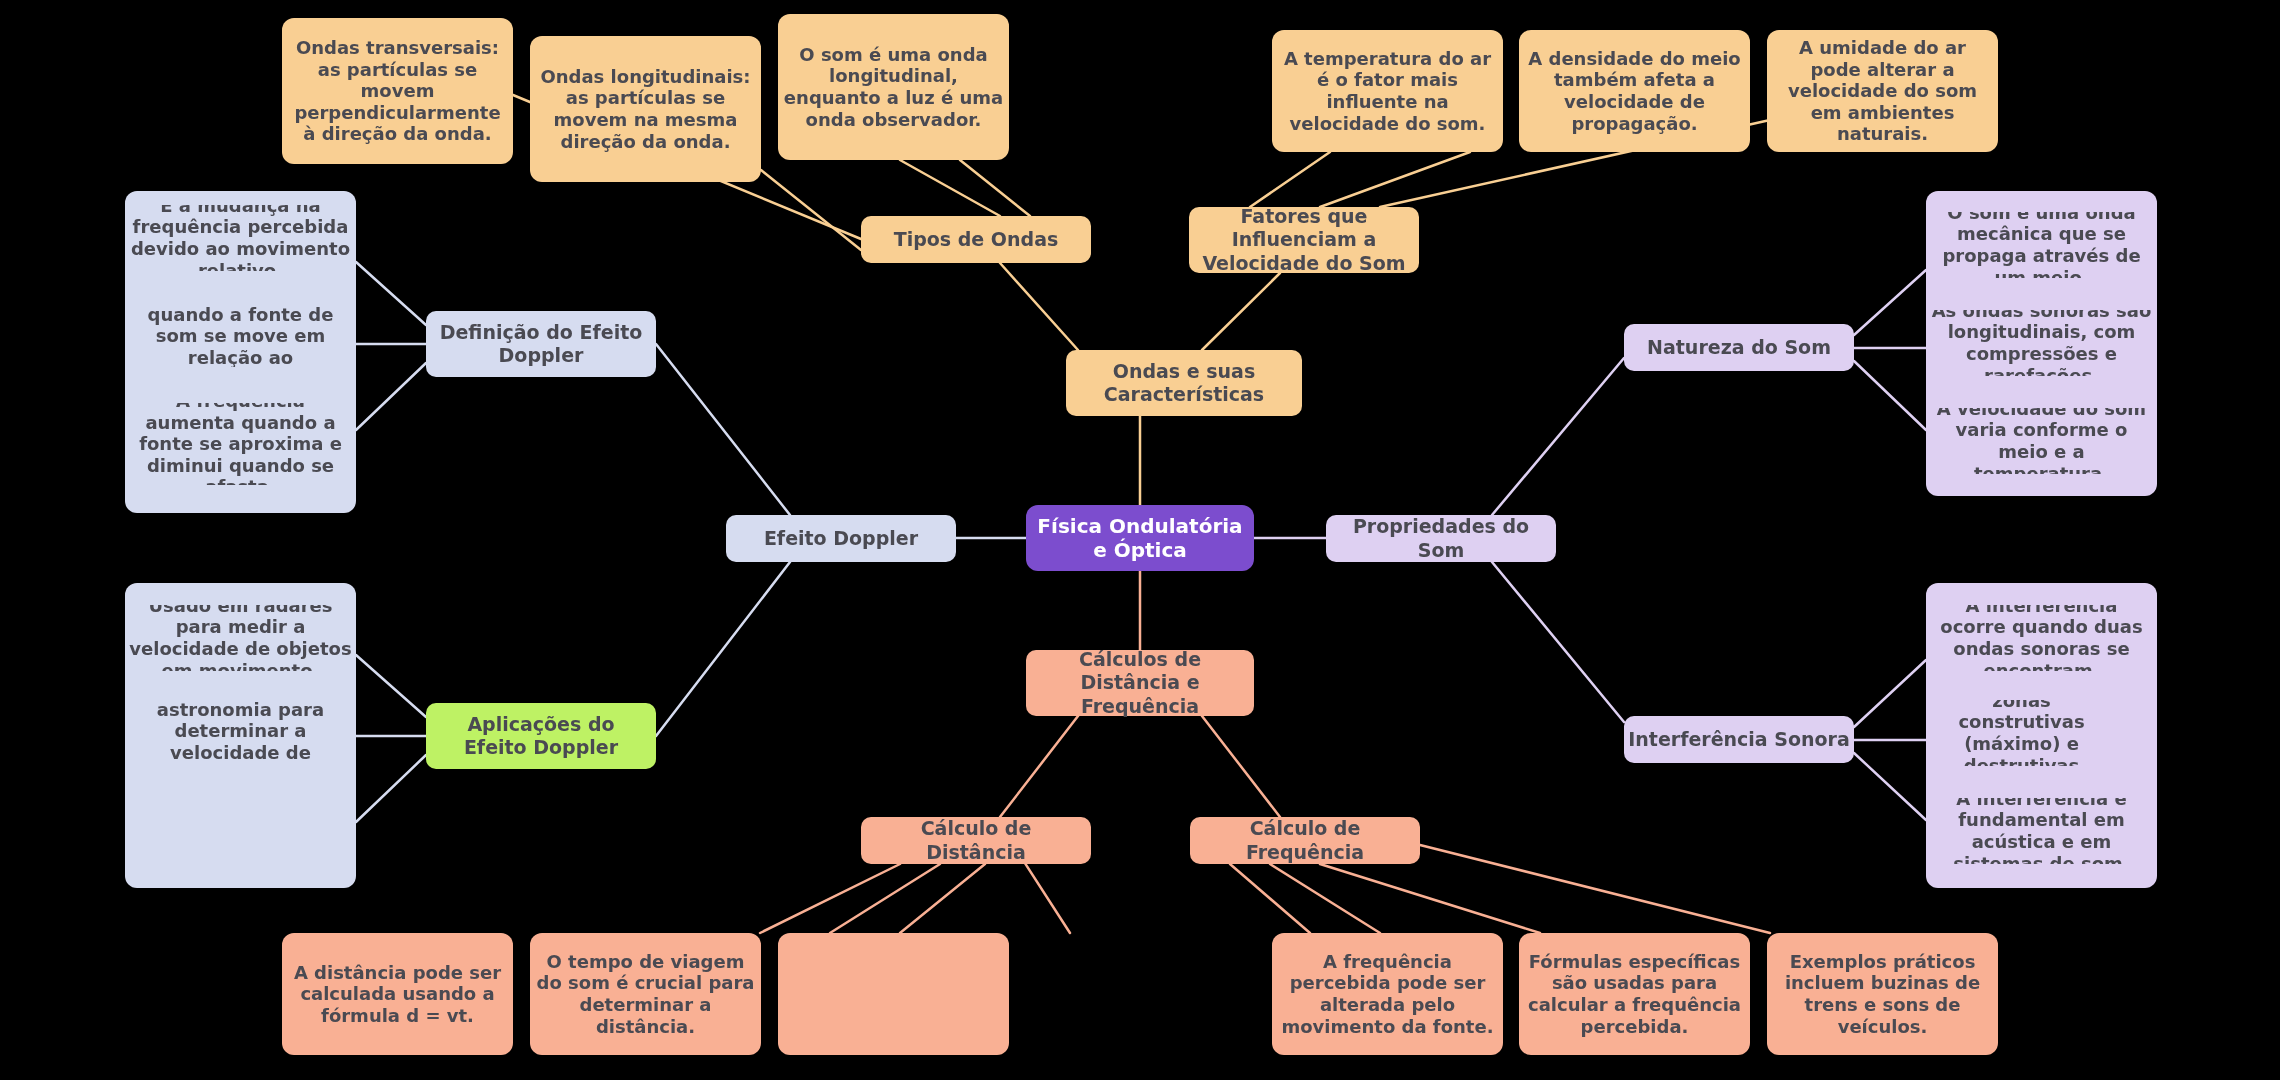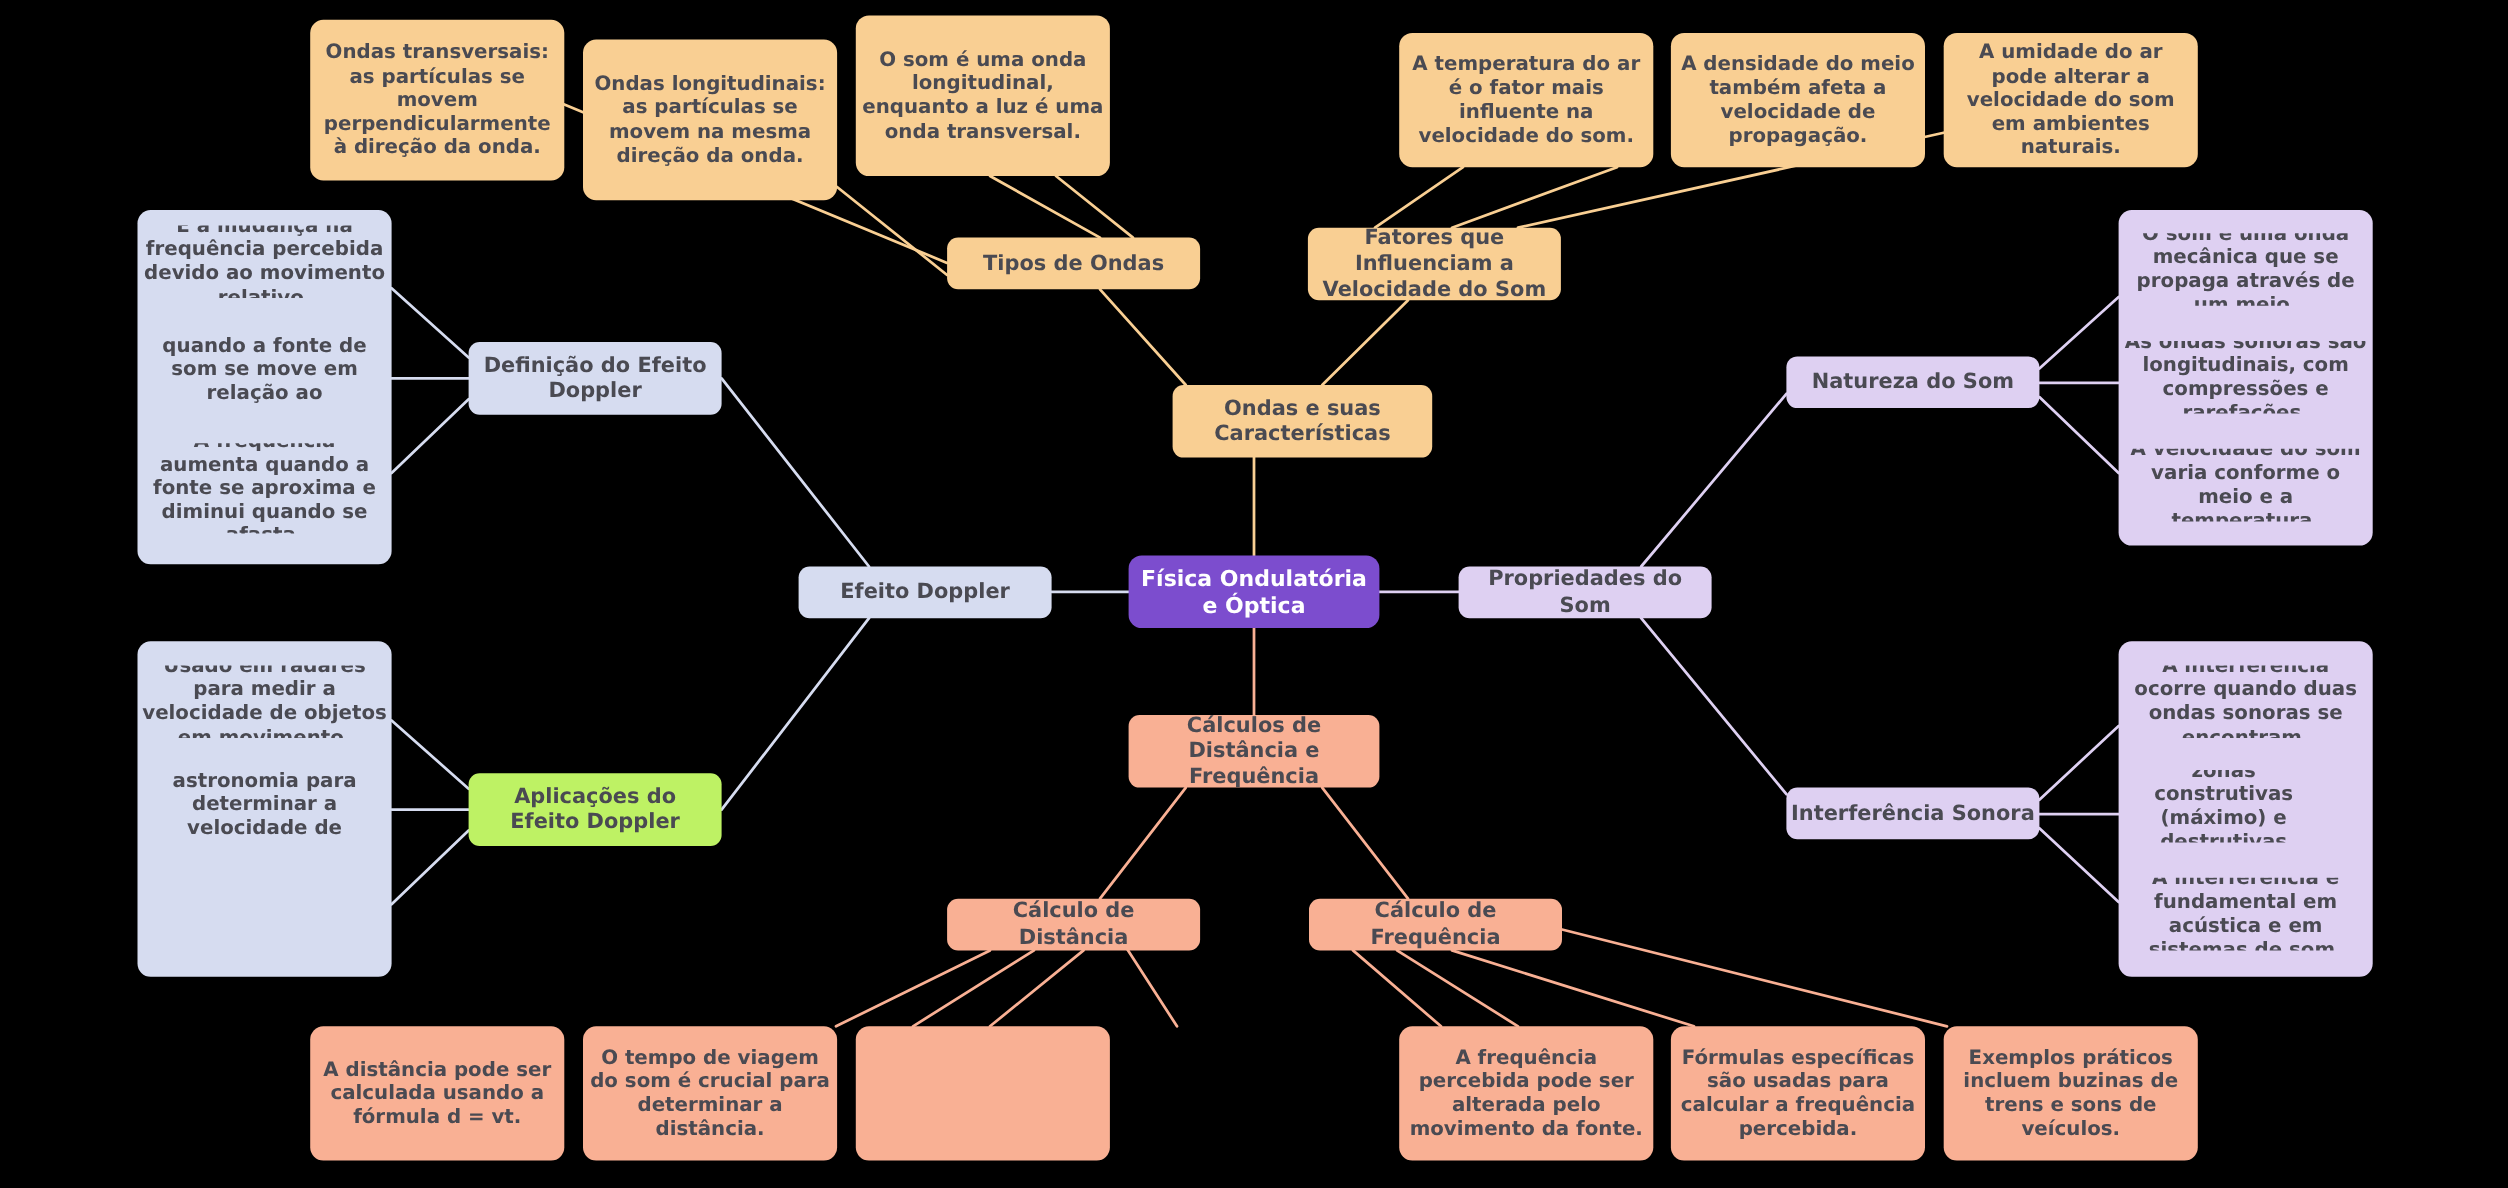--- a/index.html
+++ b/index.html
@@ -122,21 +122,21 @@
 
   <div class="node sub" style="left:861px; top:216px; width:230px; height:47px; background:#f9cf93;">Tipos de Ondas</div>
 
   <div class="leafbox" style="left:282px; top:18px; width:231px; height:146px; background:#f9cf93;"></div>
   <div class="leaftext" style="left:282px; top:18px; width:231px; height:146px;">Ondas transversais: as partículas se movem perpendicularmente à direção da onda.</div>
 
   <div class="leafbox" style="left:530px; top:36px; width:231px; height:146px; background:#f9cf93;"></div>
   <div class="leaftext" style="left:530px; top:36px; width:231px; height:146px;">Ondas longitudinais: as partículas se movem na mesma direção da onda.</div>
 
   <div class="leafbox" style="left:778px; top:14px; width:231px; height:146px; background:#f9cf93;"></div>
-  <div class="leaftext" style="left:778px; top:14px; width:231px; height:146px;">O som é uma onda longitudinal, enquanto a luz é uma onda transversal.</div>
+  <div class="leaftext" style="left:778px; top:14px; width:231px; height:146px;">O som é uma onda longitudinal, enquanto a luz é uma onda observador.</div>
 
   <div class="node sub" style="left:1189px; top:207px; width:230px; height:66px; background:#f9cf93;">Fatores que Influenciam a Velocidade do Som</div>
 
   <div class="leafbox" style="left:1272px; top:30px; width:231px; height:122px; background:#f9cf93;"></div>
   <div class="leaftext" style="left:1272px; top:30px; width:231px; height:122px;">A temperatura do ar é o fator mais influente na velocidade do som.</div>
 
   <div class="leafbox" style="left:1519px; top:30px; width:231px; height:122px; background:#f9cf93;"></div>
   <div class="leaftext" style="left:1519px; top:30px; width:231px; height:122px;">A densidade do meio também afeta a velocidade de propagação.</div>
 
   <div class="leafbox" style="left:1767px; top:30px; width:231px; height:122px; background:#f9cf93;"></div>

